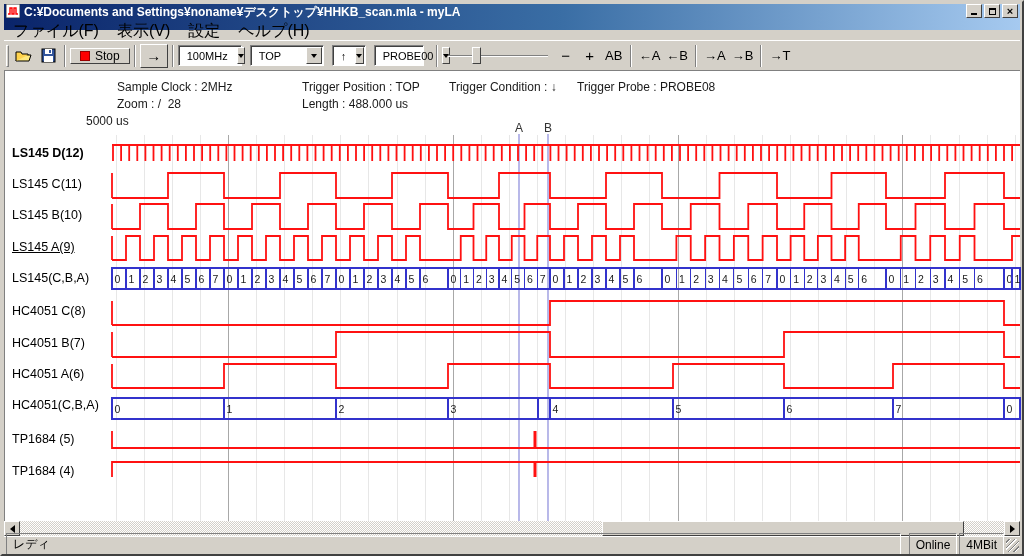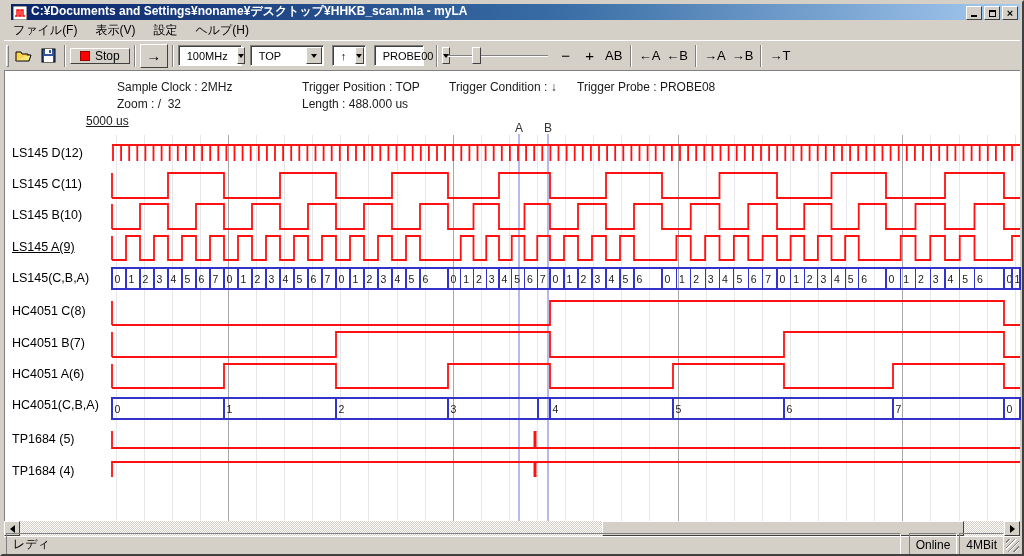--- a/index.html
+++ b/index.html
@@ -1,33 +1,33 @@
 <!DOCTYPE html>
 <html><head>
 <meta charset="utf-8">
 <style>
   html,body{margin:0;padding:0;background:#3a6e6e;}
   *{box-sizing:border-box;font-family:"Liberation Sans",sans-serif;}
   .window{position:relative;width:1024px;height:556px;background:#d4d0c8;
     border-left:2px solid #d4d0c8;border-top:2px solid #d4d0c8;
     border-right:2px solid #404040;border-bottom:2px solid #404040;overflow:hidden;}
-  .titlebar{position:absolute;left:9px;top:2px;right:2px;height:16px;
+  .titlebar{position:absolute;left:2px;top:2px;right:2px;height:26px;
     background:linear-gradient(90deg,#0a246a,#3a6ea5 55%,#a6caf0);
-    display:flex;align-items:flex-end;padding:0 2px;}
+    display:flex;align-items:flex-start;padding:0 2px;}
   .title-text{color:#fff;font-size:12px;font-weight:600;margin-left:4px;white-space:nowrap;
     overflow:hidden;flex:1;}
   .winbtns{display:flex;gap:2px;}
   .winbtn{width:16px;height:14px;background:#d4d0c8;border-top:1px solid #fff;border-left:1px solid #fff;
     border-right:1px solid #404040;border-bottom:1px solid #404040;display:flex;align-items:center;
     justify-content:center;font-size:9px;line-height:9px;color:#000;}
   .glyph-min{width:6px;height:2px;background:#000;margin-top:6px;}
   .glyph-max{width:7px;height:7px;border:1px solid #000;border-top:2px solid #000;}
   .glyph-close{font-size:11px;font-weight:bold;line-height:10px;}
-  .menubar{position:absolute;left:2px;top:20px;right:2px;height:18px;display:flex;align-items:flex-end;
-    font-size:12px;color:#000;}
+  .menubar{position:absolute;left:2px;top:20px;right:2px;height:18px;display:flex;align-items:center;
+    font-size:16px;color:#000;}
   .menu-item{padding:1px 9px;}
   .toolbar{position:absolute;left:2px;top:38px;right:2px;height:30px;display:flex;align-items:center;
     border-top:1px solid #fff;}
   .grip{width:3px;height:22px;margin:0 3px 0 2px;border-top:1px solid #fff;border-left:1px solid #fff;
     border-right:1px solid #808080;border-bottom:1px solid #808080;background:#d4d0c8;}
   .tsep{width:2px;height:22px;margin:0 4px;border-left:1px solid #808080;border-right:1px solid #fff;}
   .tbtn{width:24px;height:24px;display:flex;align-items:center;justify-content:center;}
   .raised{border-top:1px solid #fff;border-left:1px solid #fff;border-right:1px solid #404040;
     border-bottom:1px solid #404040;background:#d4d0c8;}
   .stop-btn{height:16px;display:flex;align-items:center;gap:5px;padding:0 9px;font-size:12px;color:#000;}
@@ -46,21 +46,21 @@
   .slider{position:relative;width:100px;height:24px;margin:0 6px;}
   .slider-track{position:absolute;left:0;right:0;top:11px;height:2px;border-top:1px solid #808080;
     border-bottom:1px solid #fff;}
   .slider-thumb{position:absolute;left:24px;top:3px;width:9px;height:17px;background:#d4d0c8;
     border-top:1px solid #fff;border-left:1px solid #fff;border-right:1px solid #404040;
     border-bottom:1px solid #404040;}
   .flat-btn{min-width:24px;padding:2px 3px;text-align:center;font-size:13px;color:#000;}
   .client{position:absolute;left:2px;top:68px;right:2px;bottom:33px;background:#fff;
     border-top:1px solid #808080;border-left:1px solid #808080;}
   .info-line{position:absolute;font-size:12px;color:#1a1a1a;white-space:nowrap;}
-  .timeline-label{position:absolute;left:84px;top:112px;font-size:12px;color:#1a1a1a;text-decoration:underline;}
+  .timeline-label{position:absolute;left:84px;top:112px;font-size:12px;color:#1a1a1a;}
   .ch-label{position:absolute;left:10px;height:16px;font-size:12.5px;color:#000;white-space:nowrap;}
   #wave-svg{position:absolute;left:0;top:0;pointer-events:none;}
   .hscroll{position:absolute;left:2px;right:2px;bottom:18px;height:15px;
     background:#e9e7e1;background-image:repeating-conic-gradient(#fff 0 25%,#d4d0c8 0 50%);
     background-size:2px 2px;}
   .sbtn{position:absolute;top:0;width:16px;height:15px;background:#d4d0c8;border-top:1px solid #fff;
     border-left:1px solid #fff;border-right:1px solid #404040;border-bottom:1px solid #404040;
     display:flex;align-items:center;justify-content:center;}
   .tri-left{width:0;height:0;border-top:4px solid transparent;border-bottom:4px solid transparent;
     border-right:5px solid #000;}
@@ -181,28 +181,28 @@
 
   <div class="info-line" style="left:115px;top:78px">
     <span>Sample Clock :</span> <span>2MHz</span></div>
   <div class="info-line" style="left:300px;top:78px">
     <span>Trigger Position :</span> <span>TOP</span></div>
   <div class="info-line" style="left:447px;top:78px">
     <span>Trigger Condition :</span> <span>↓</span></div>
   <div class="info-line" style="left:575px;top:78px">
     <span>Trigger Probe :</span> <span>PROBE08</span></div>
   <div class="info-line" style="left:115px;top:95px">
-    <span>Zoom : /</span>&nbsp; <span>32</span></div>
+    <span>Zoom : /</span>&nbsp; <span>28</span></div>
   <div class="info-line" style="left:300px;top:95px">
     <span>Length :</span> <span>488.000 us</span></div>
 
   <div class="timeline-label">5000 us</div>
 
   <div id="ch-labels">
-      <div class="ch-label" style="top: 144px;">LS145 D(12)</div>
+      <div class="ch-label" style="top: 144px; font-weight: bold;">LS145 D(12)</div>
       <div class="ch-label" style="top: 175px;">LS145 C(11)</div>
       <div class="ch-label" style="top: 206px;">LS145 B(10)</div>
       <div class="ch-label" style="top: 238px; text-decoration: underline;">LS145 A(9)</div>
       <div class="ch-label" style="top: 269px;">LS145(C,B,A)</div>
       <div class="ch-label" style="top: 302px;">HC4051 C(8)</div>
       <div class="ch-label" style="top: 334px;">HC4051 B(7)</div>
       <div class="ch-label" style="top: 365px;">HC4051 A(6)</div>
       <div class="ch-label" style="top: 376px; margin-top: 20px;">HC4051(C,B,A)</div>
       <div class="ch-label" style="top: 430px;">TP1684 (5)</div>
       <div class="ch-label" style="top: 462px;">TP1684 (4)</div>

